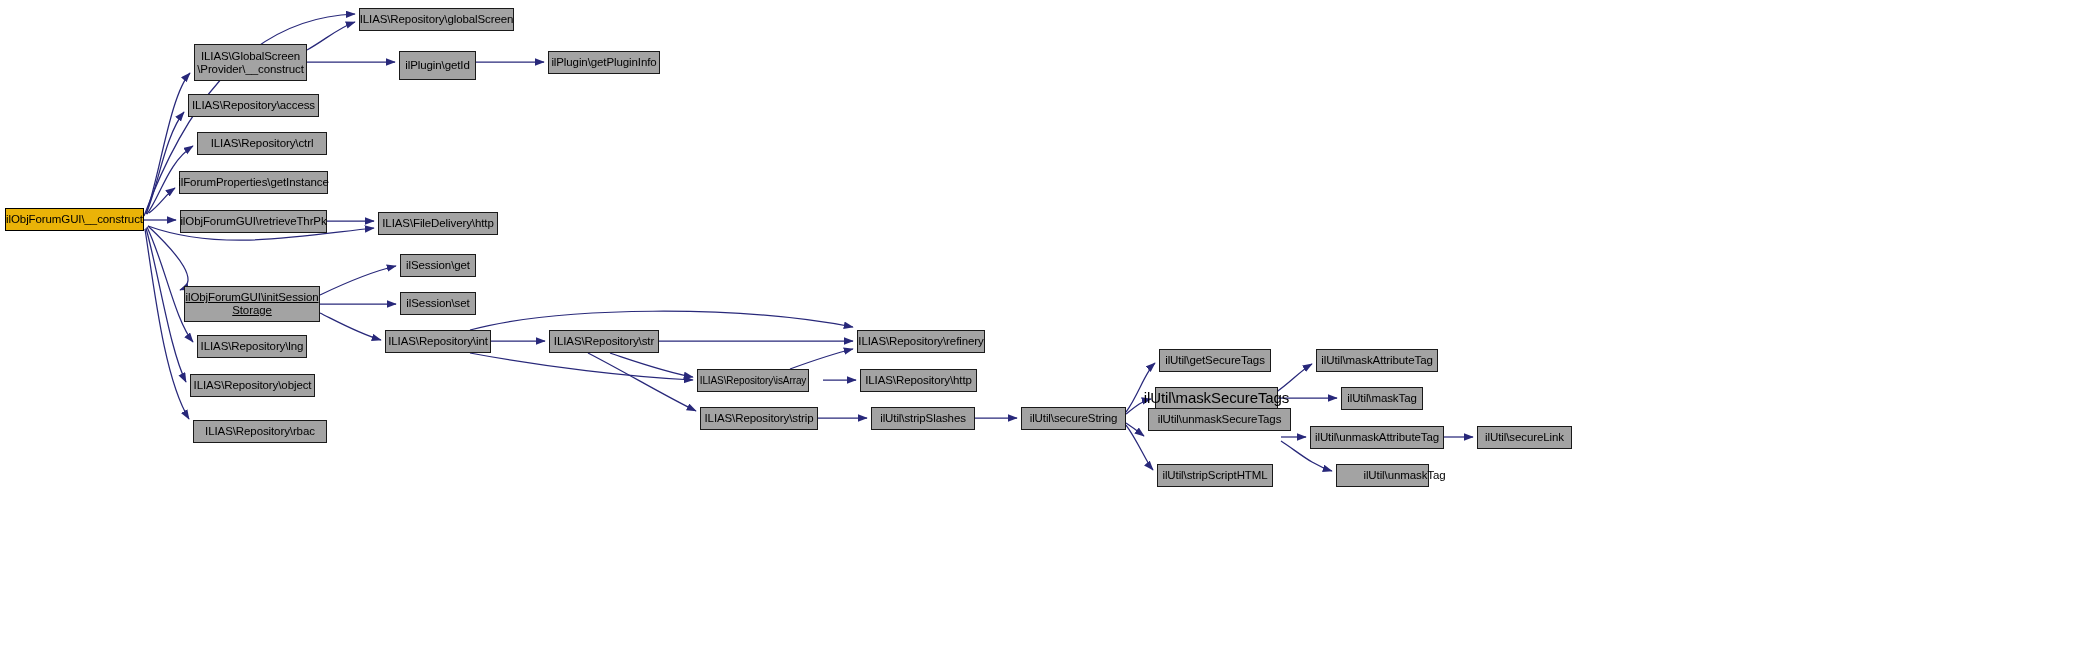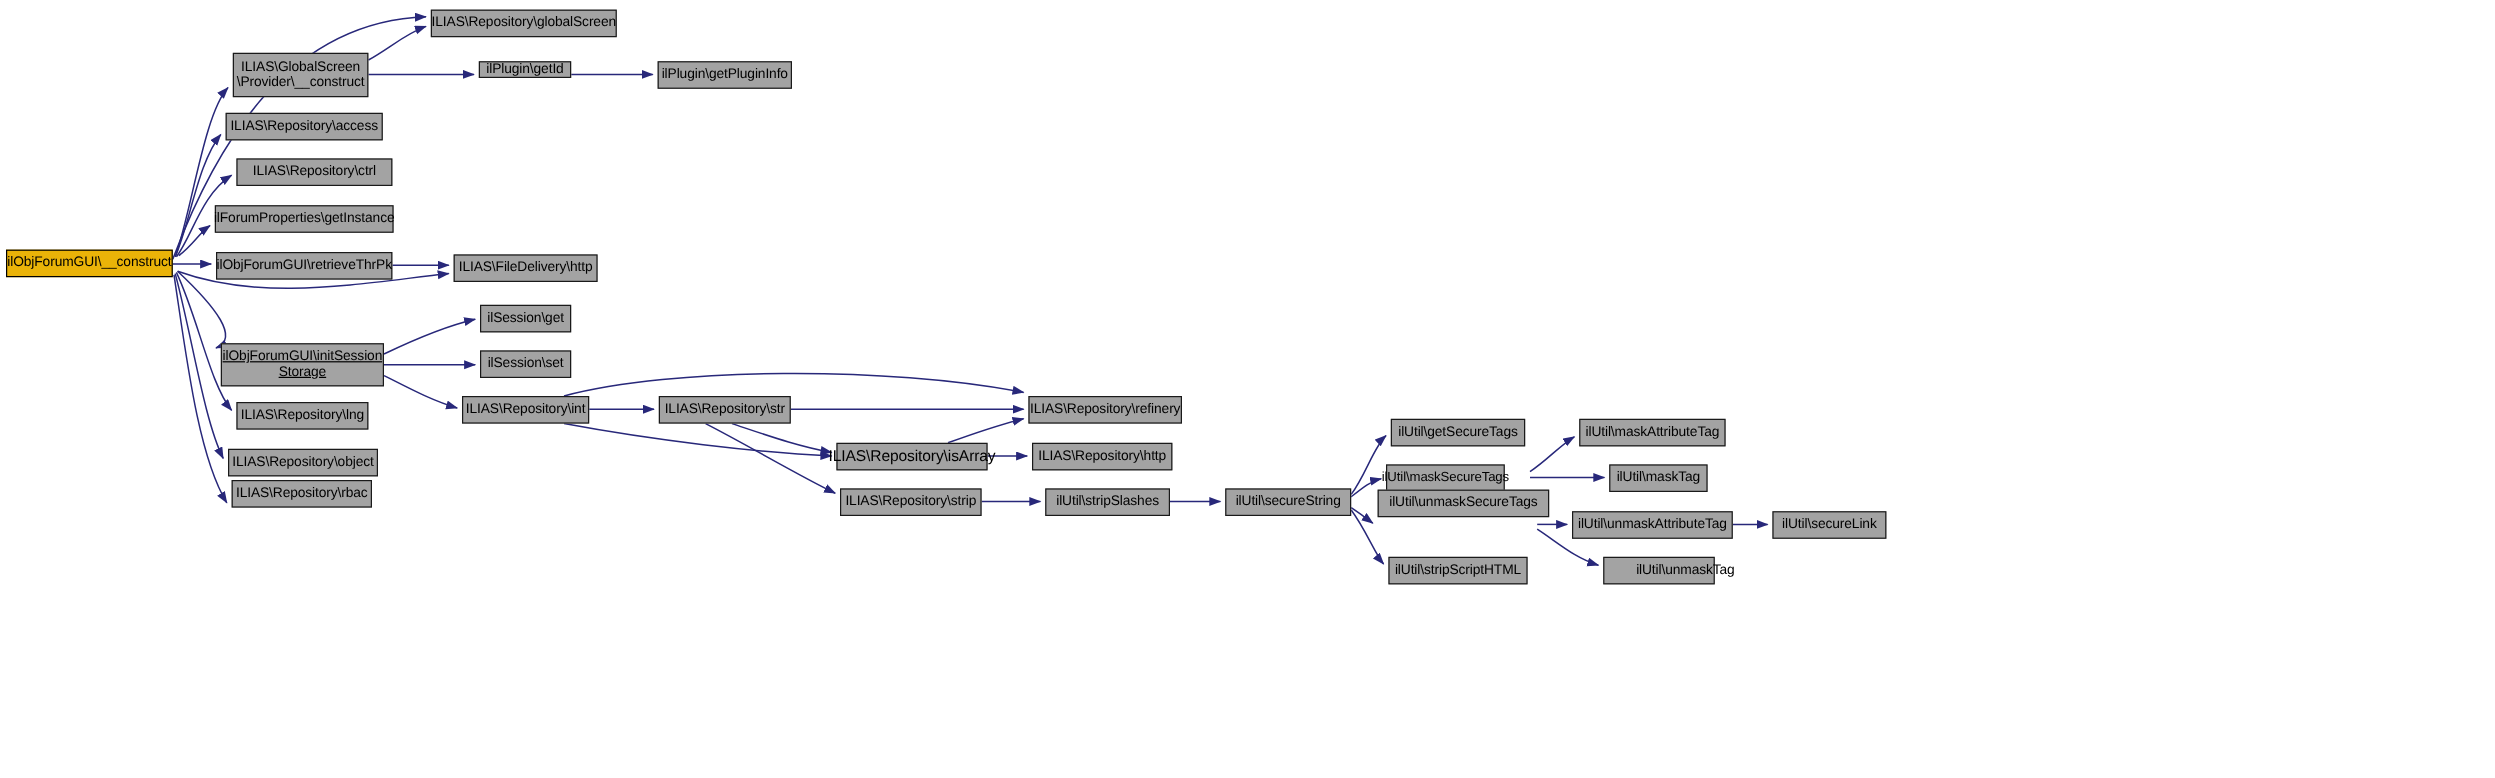--- a/index.html
+++ b/index.html
@@ -78,44 +78,44 @@
         <path d="M1281,437 L1306,437"></path>
         <path d="M1281,441 C1298,452 1312,465 1332,471"></path>
         <path d="M1444,437 L1473,437"></path>
       </g>
   </svg>
   <div id="node-layer">
       <div class="node root" style="left: 5px; top: 208px; width: 139px; height: 23px; font-size: 11.5px;">ilObjForumGUI\__construct</div>
       <div class="node" style="left: 359px; top: 8px; width: 155px; height: 23px; font-size: 11.5px;">ILIAS\Repository\globalScreen</div>
       <div class="node" style="left: 194px; top: 44px; width: 113px; height: 37px; font-size: 11.5px;">ILIAS\GlobalScreen
 \Provider\__construct</div>
-      <div class="node" style="left: 399px; top: 51px; width: 77px; height: 14px; font-size: 11.5px;">ilPlugin\getId</div>
+      <div class="node" style="left: 399px; top: 51px; width: 77px; height: 29px; font-size: 11.5px;">ilPlugin\getId</div>
       <div class="node" style="left: 548px; top: 51px; width: 112px; height: 23px; font-size: 11.5px;">ilPlugin\getPluginInfo</div>
       <div class="node" style="left: 188px; top: 94px; width: 131px; height: 23px; font-size: 11.5px;">ILIAS\Repository\access</div>
       <div class="node" style="left: 197px; top: 132px; width: 130px; height: 23px; font-size: 11.5px;">ILIAS\Repository\ctrl</div>
       <div class="node" style="left: 179px; top: 171px; width: 149px; height: 23px; font-size: 11.5px;">ilForumProperties\getInstance</div>
       <div class="node" style="left: 180px; top: 210px; width: 147px; height: 23px; font-size: 11.5px;">ilObjForumGUI\retrieveThrPk</div>
       <div class="node" style="left: 378px; top: 212px; width: 120px; height: 23px; font-size: 11.5px;">ILIAS\FileDelivery\http</div>
       <div class="node" style="left: 400px; top: 254px; width: 76px; height: 23px; font-size: 11.5px;">ilSession\get</div>
       <div class="node" style="left: 400px; top: 292px; width: 76px; height: 23px; font-size: 11.5px;">ilSession\set</div>
       <div class="node" style="left: 184px; top: 286px; width: 136px; height: 36px; font-size: 11.5px; text-decoration: underline;">ilObjForumGUI\initSession
 Storage</div>
       <div class="node" style="left: 385px; top: 330px; width: 106px; height: 23px; font-size: 11.5px;">ILIAS\Repository\int</div>
       <div class="node" style="left: 549px; top: 330px; width: 110px; height: 23px; font-size: 11.5px;">ILIAS\Repository\str</div>
       <div class="node" style="left: 857px; top: 330px; width: 128px; height: 23px; font-size: 11.5px;">ILIAS\Repository\refinery</div>
       <div class="node" style="left: 197px; top: 335px; width: 110px; height: 23px; font-size: 11.5px;">ILIAS\Repository\lng</div>
-      <div class="node" style="left: 697px; top: 369px; width: 126px; height: 23px; font-size: 13px;">ILIAS\Repository\isArray</div>
+      <div class="node" style="left: 697px; top: 369px; width: 112px; height: 23px; font-size: 10px;">ILIAS\Repository\isArray</div>
       <div class="node" style="left: 860px; top: 369px; width: 117px; height: 23px; font-size: 11.5px;">ILIAS\Repository\http</div>
       <div class="node" style="left: 190px; top: 374px; width: 125px; height: 23px; font-size: 11.5px;">ILIAS\Repository\object</div>
       <div class="node" style="left: 700px; top: 407px; width: 118px; height: 23px; font-size: 11.5px;">ILIAS\Repository\strip</div>
       <div class="node" style="left: 871px; top: 407px; width: 104px; height: 23px; font-size: 11.5px;">ilUtil\stripSlashes</div>
-      <div class="node" style="left: 193px; top: 400px; width: 117px; height: 23px; font-size: 11.5px;">ILIAS\Repository\rbac</div>
+      <div class="node" style="left: 193px; top: 420px; width: 134px; height: 23px; font-size: 11.5px;">ILIAS\Repository\rbac</div>
       <div class="node" style="left: 1021px; top: 407px; width: 105px; height: 23px; font-size: 11.5px;">ilUtil\secureString</div>
       <div class="node" style="left: 1159px; top: 349px; width: 112px; height: 23px; font-size: 11.5px;">ilUtil\getSecureTags</div>
-      <div class="node" style="left: 1155px; top: 387px; width: 99px; height: 23px; font-size: 11px;">ilUtil\maskSecureTags</div>
+      <div class="node" style="left: 1155px; top: 387px; width: 123px; height: 23px; font-size: 15px;">ilUtil\maskSecureTags</div>
       <div class="node" style="left: 1148px; top: 408px; width: 143px; height: 23px; font-size: 11.5px;">ilUtil\unmaskSecureTags</div>
       <div class="node" style="left: 1157px; top: 464px; width: 116px; height: 23px; font-size: 11.5px; text-align: right;">ilUtil\stripScriptHTML</div>
       <div class="node" style="left: 1316px; top: 349px; width: 122px; height: 23px; font-size: 11.5px;">ilUtil\maskAttributeTag</div>
       <div class="node" style="left: 1341px; top: 387px; width: 82px; height: 23px; font-size: 11.5px;">ilUtil\maskTag</div>
       <div class="node" style="left: 1310px; top: 426px; width: 134px; height: 23px; font-size: 11.5px;">ilUtil\unmaskAttributeTag</div>
       <div class="node" style="left: 1336px; top: 464px; width: 93px; height: 23px; font-size: 11.5px; padding-left: 44px;">ilUtil\unmaskTag</div>
       <div class="node" style="left: 1477px; top: 426px; width: 95px; height: 23px; font-size: 11.5px;">ilUtil\secureLink</div>
     </div>
 </div>
 

